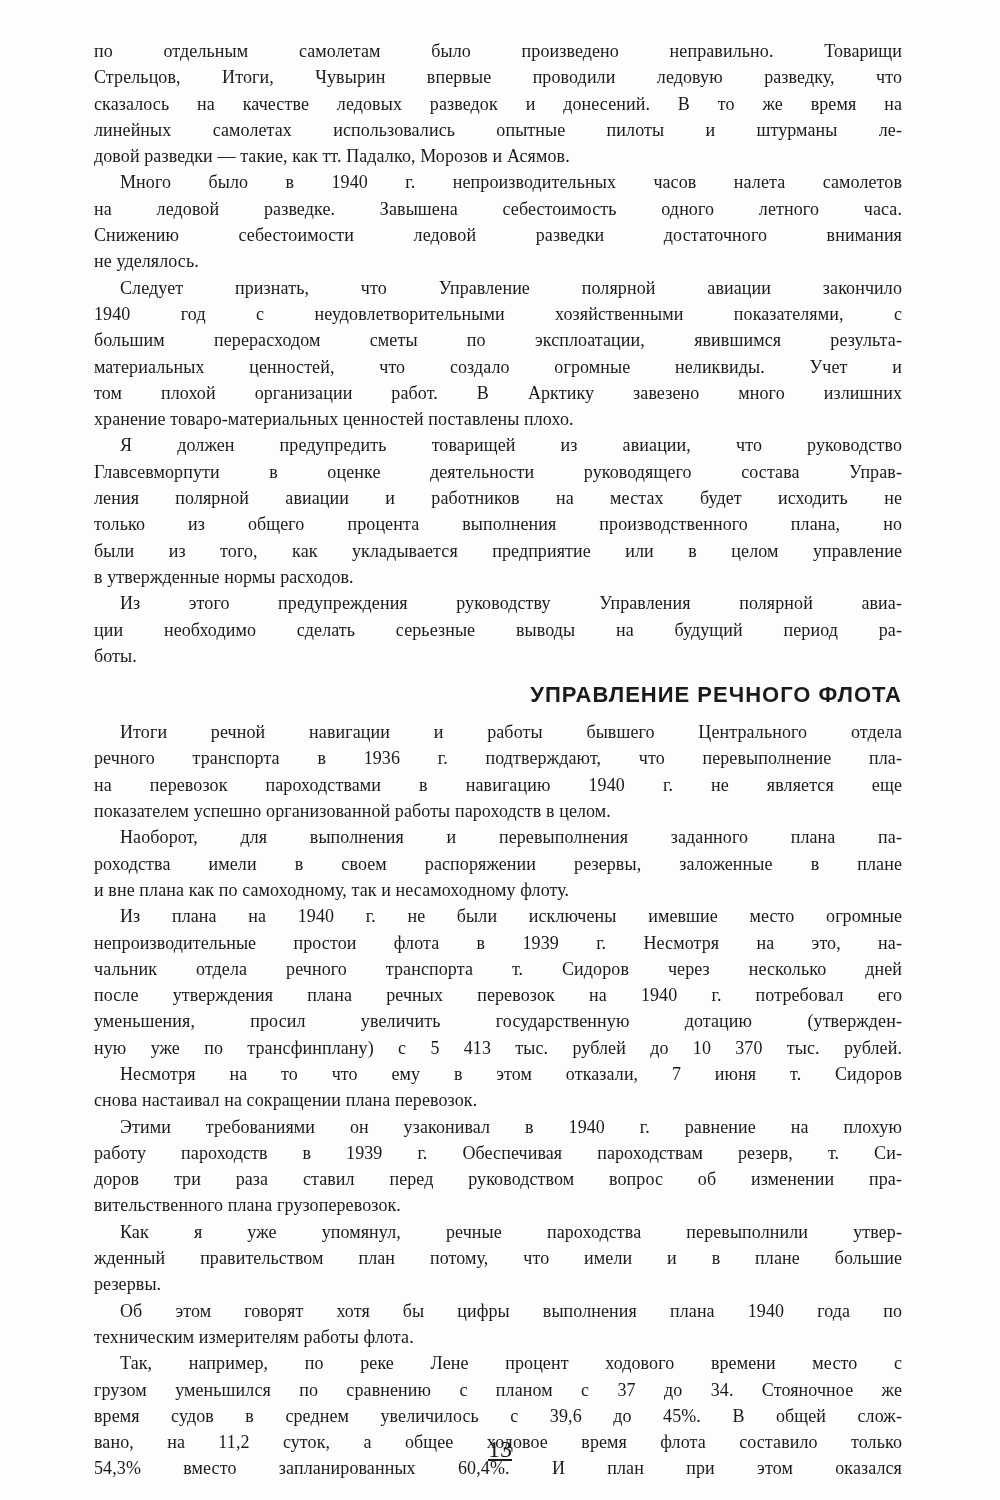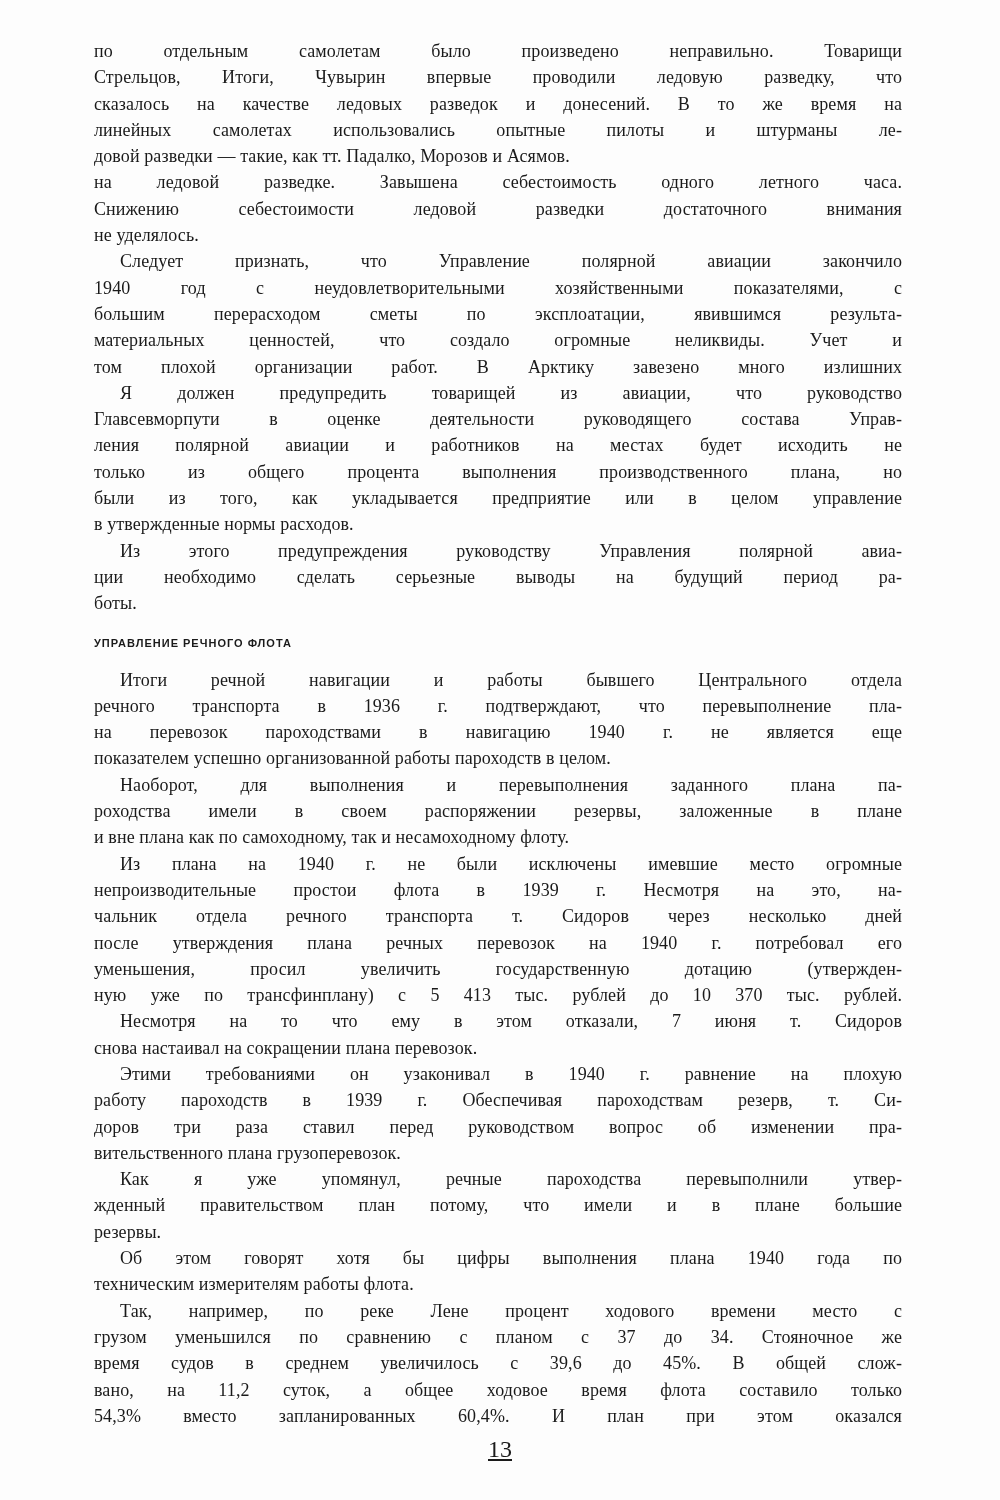--- a/index.html
+++ b/index.html
@@ -22,22 +22,22 @@
     text-align: justify;
     text-align-last: justify;
     letter-spacing: 0.1px;
   }
   .line.indent { padding-left: 26px; }
   .line.last { text-align-last: left; }
   .heading {
     display: block;
     height: 50px;
     line-height: 52px;
-    text-align: left;
-    font-size: 11px;
+    text-align: right;
+    font-size: 22px;
     font-weight: bold;
     letter-spacing: 1px;
     font-family: "Liberation Sans", "DejaVu Sans", sans-serif;
   }
   .page-number {
     position: absolute; left: 0; width: 1000px; top: 1436px;
     text-align: center;
     font-family: "Liberation Serif", "DejaVu Serif", serif;
     font-size: 24px; color: #1a1a1a; text-decoration: underline;
   }
@@ -46,28 +46,30 @@
 <body>
 
 <div class="page">
   <div class="text-block">
     <div id="before">
         <div class="line">по отдельным самолетам было произведено неправильно. Товарищи</div>
         <div class="line">Стрельцов, Итоги, Чувырин впервые проводили ледовую разведку, что</div>
         <div class="line">сказалось на качестве ледовых разведок и донесений. В то же время на</div>
         <div class="line">линейных самолетах использовались опытные пилоты и штурманы ле-</div>
         <div class="line last">довой разведки — такие, как тт. Падалко, Морозов и Асямов.</div>
+        <div class="line indent">Много было в 1940 г. непроизводительных часов налета самолетов</div>
         <div class="line">на ледовой разведке. Завышена себестоимость одного летного часа.</div>
         <div class="line">Снижению себестоимости ледовой разведки достаточного внимания</div>
         <div class="line last">не уделялось.</div>
         <div class="line indent">Следует признать, что Управление полярной авиации закончило</div>
         <div class="line">1940 год с неудовлетворительными хозяйственными показателями, с</div>
         <div class="line">большим перерасходом сметы по эксплоатации, явившимся результа-</div>
         <div class="line">материальных ценностей, что создало огромные неликвиды. Учет и</div>
         <div class="line">том плохой организации работ. В Арктику завезено много излишних</div>
+        <div class="line last">хранение товаро-материальных ценностей поставлены плохо.</div>
         <div class="line indent">Я должен предупредить товарищей из авиации, что руководство</div>
         <div class="line">Главсевморпути в оценке деятельности руководящего состава Управ-</div>
         <div class="line">ления полярной авиации и работников на местах будет исходить не</div>
         <div class="line">только из общего процента выполнения производственного плана, но</div>
         <div class="line">были из того, как укладывается предприятие или в целом управление</div>
         <div class="line last">в утвержденные нормы расходов.</div>
         <div class="line indent">Из этого предупреждения руководству Управления полярной авиа-</div>
         <div class="line">ции необходимо сделать серьезные выводы на будущий период ра-</div>
         <div class="line last">боты.</div>
       </div>

